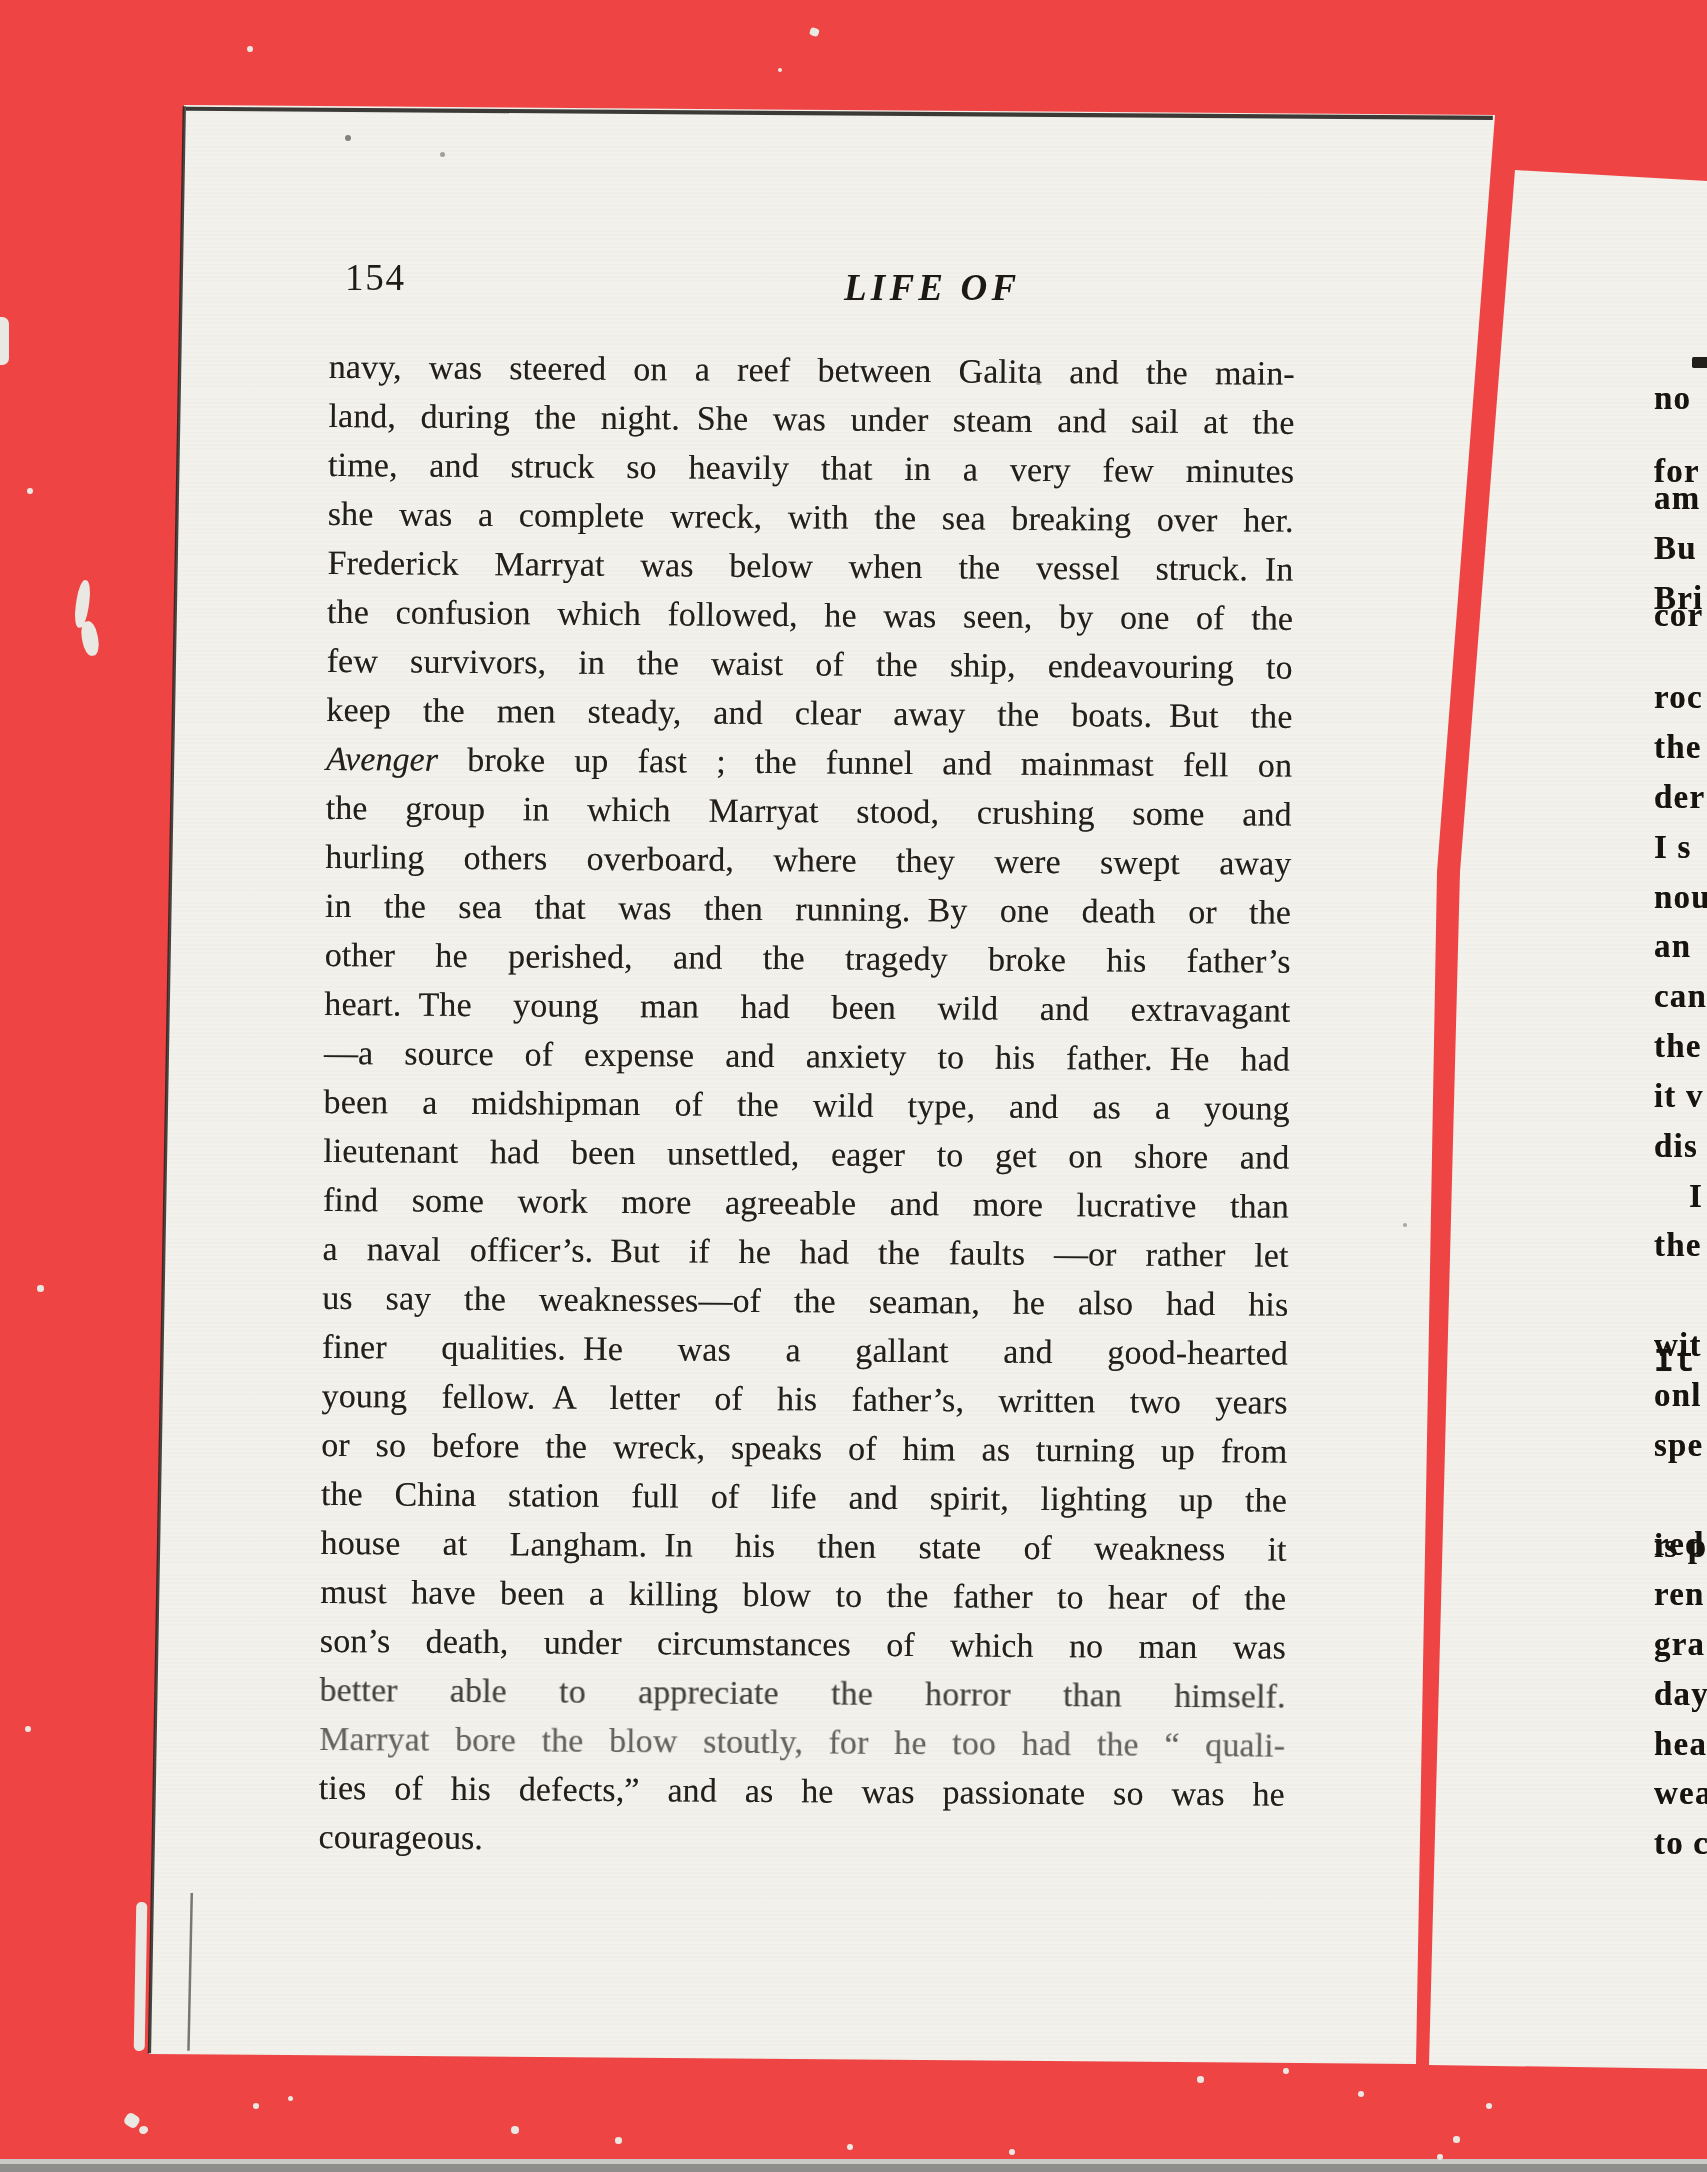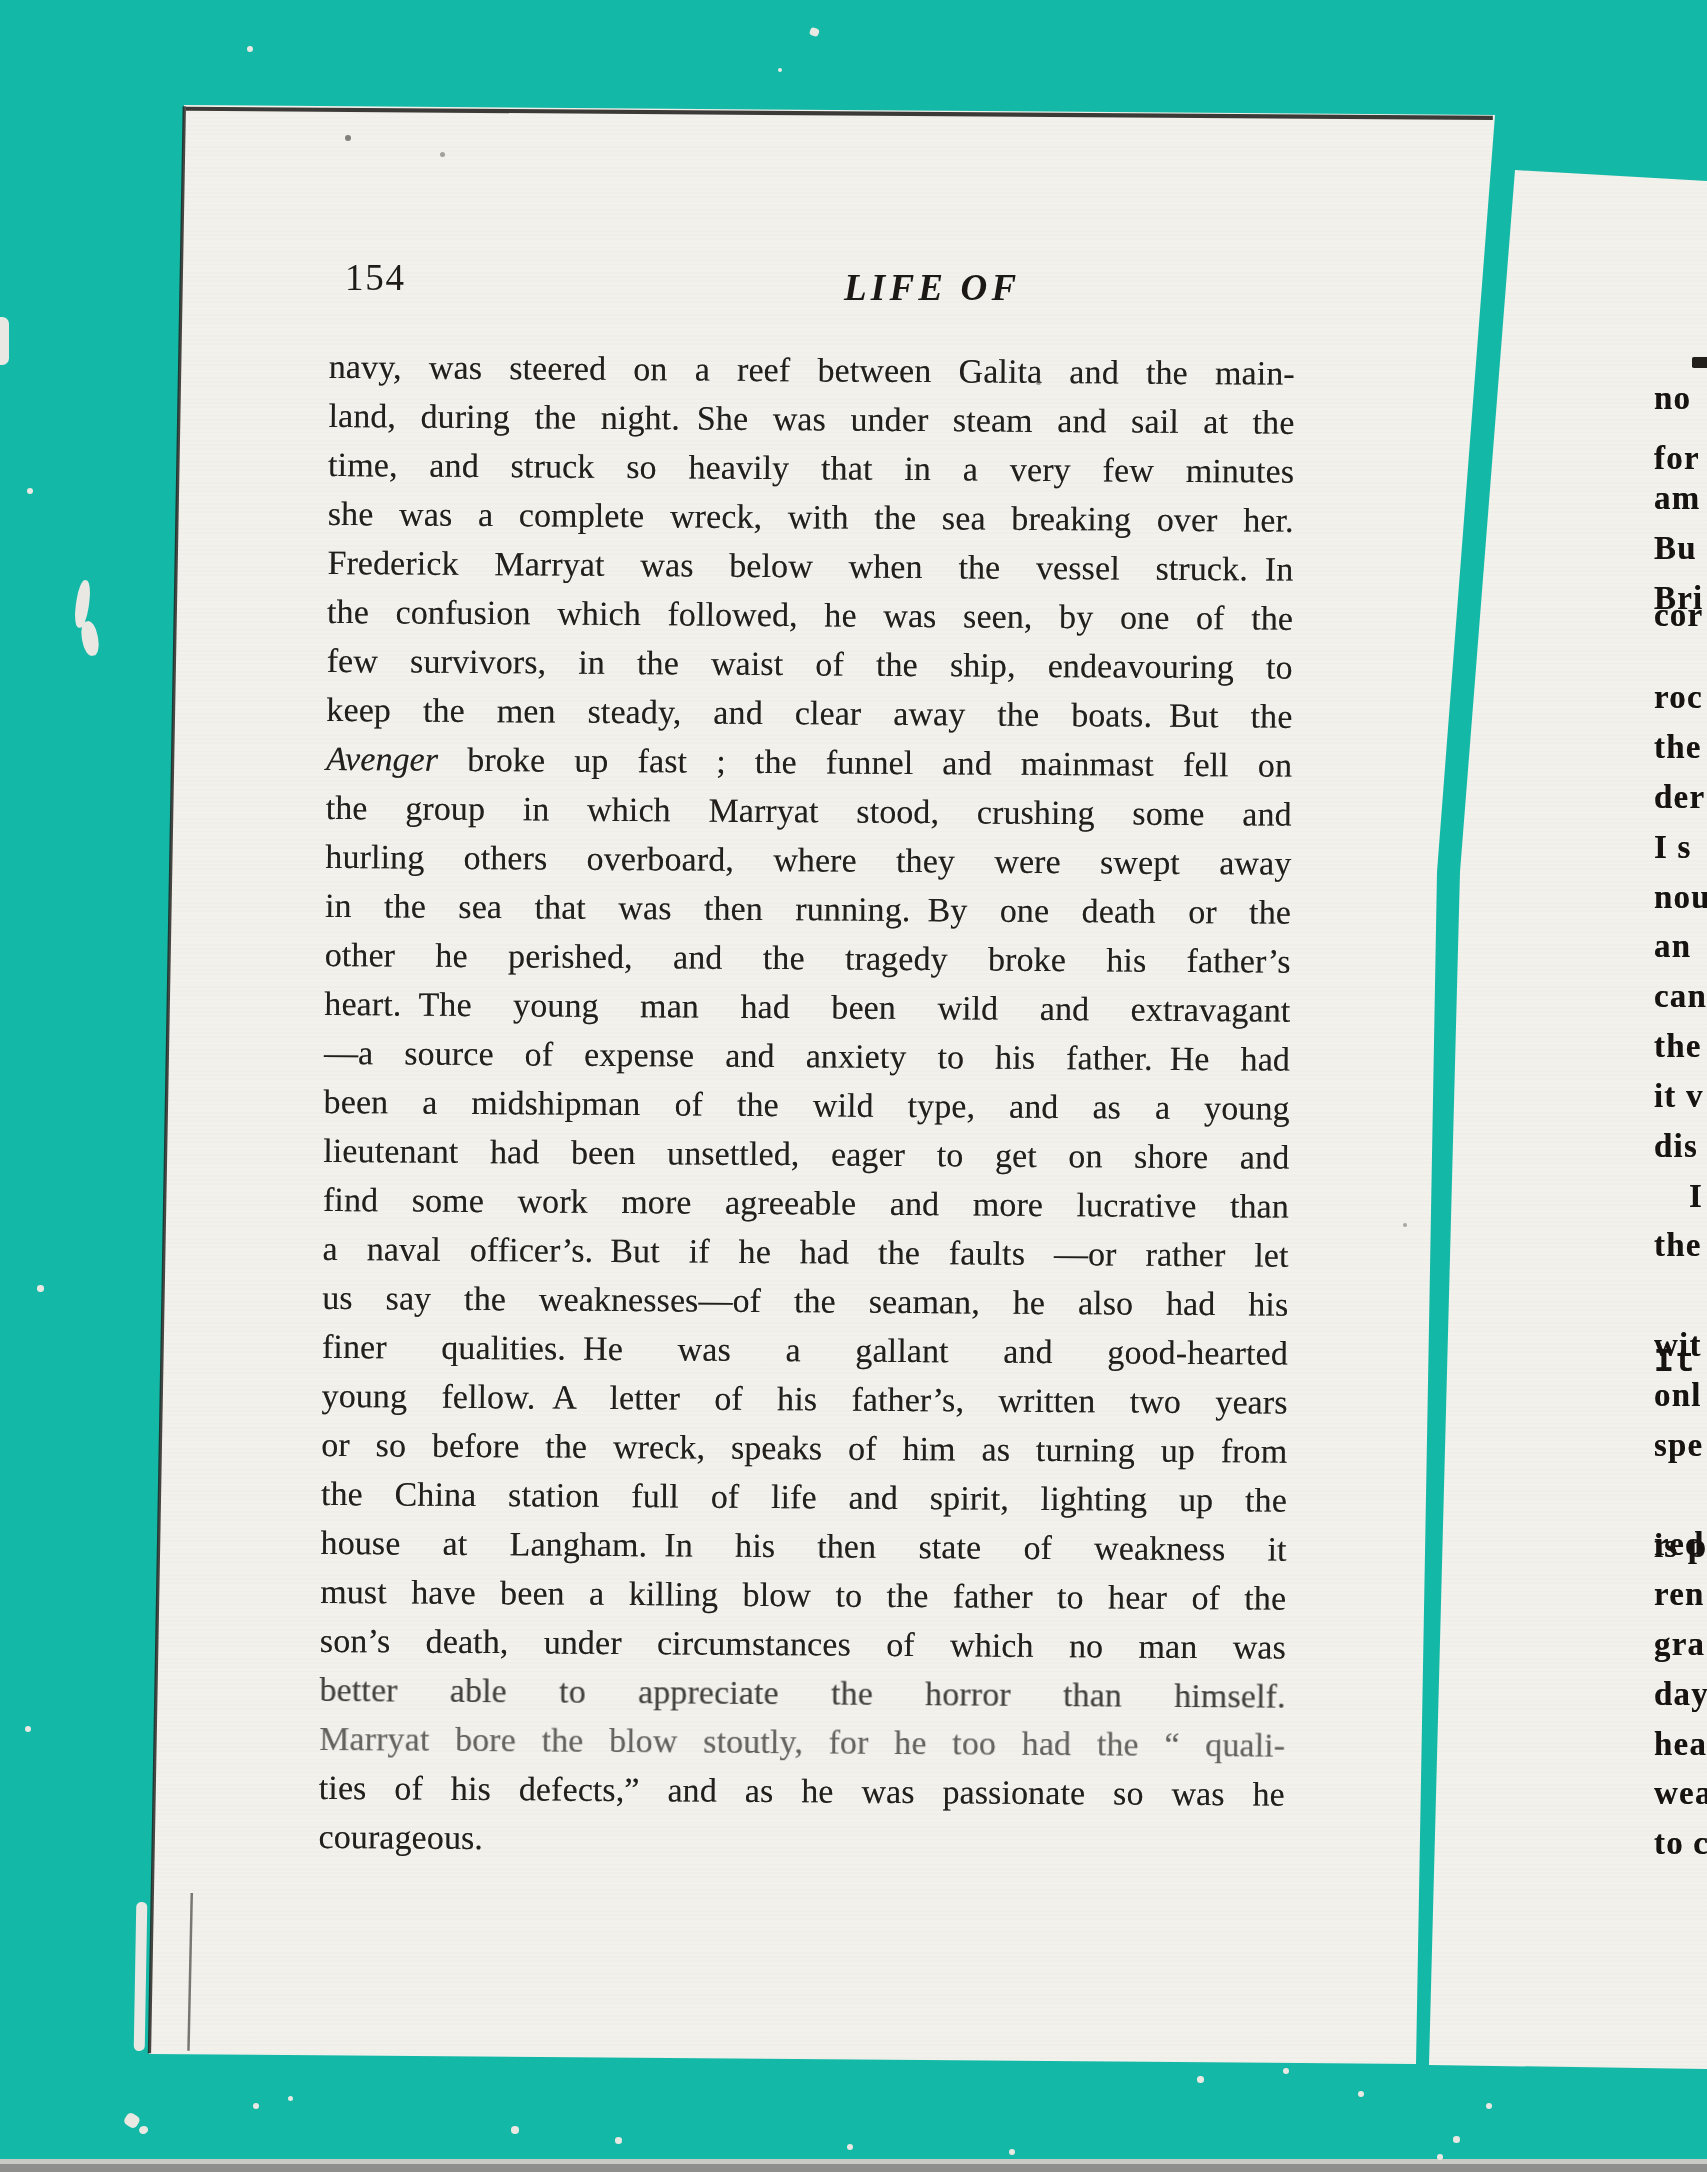--- a/index.html
+++ b/index.html
@@ -1,16 +1,16 @@
 <!DOCTYPE html>
 <html style="font-size:13.3px"><head>
 <meta charset="utf-8">
 <style>
   html,body{margin:0;padding:0;background:#070707;}
-  #scan{position:relative;width:1707px;height:2172px;background:#14b8a6;overflow:hidden;
+  #scan{position:relative;width:1707px;height:2172px;background:#ef4444;overflow:hidden;
         font-family:"Liberation Serif","DejaVu Serif",serif;}
   .page{position:absolute;left:0;top:0;width:1707px;height:2172px;background:#f2f1ec;
         background-image:repeating-linear-gradient(0deg, rgba(60,55,45,0.015) 0 1.7px, rgba(255,255,255,0) 1.7px 4.2px);}
   #page-left{clip-path:polygon(184px 105px,1495px 115px,1437px 872px,1416px 2064px,149px 2054px);}
   #page-right{clip-path:polygon(1515px 170px,1707px 181px,1707px 2069px,1429px 2065px,1460px 872px);}
   .pagenum{position:absolute;left:345px;top:256px;font-size:37px;font-weight:500;color:#1e1b18;letter-spacing:1.7px;}
   .runtitle{position:absolute;left:844px;top:266px;font-size:37px;font-style:italic;font-weight:700;
             color:#1b1815;letter-spacing:4.2px;}
   #body-text{position:absolute;left:329px;top:342px;width:966px;color:#221f1c;
              font-size:34px;line-height:49px;letter-spacing:0.1px;word-spacing:2.1px;
@@ -82,21 +82,21 @@
       <div class="bline"><span>son’s death, under circumstances of which no man was</span></div>
       <div class="bline fade-light"><span>better able to appreciate the horror than himself.</span></div>
       <div class="bline fade-strong"><span>Marryat bore the blow stoutly, for he too had the “ quali-</span></div>
       <div class="bline"><span>ties of his defects,” and as he was passionate so was he</span></div>
       <div class="bline last"><span>courageous.</span></div>
     </div>
 
   <div id="frag-col">
     <div class="stub"></div>
   <div class="frag" style="top: 380px;">no</div>
-      <div class="frag" style="top: 440px;">for</div>
+      <div class="frag" style="top: 453px;">for</div>
       <div class="frag" style="top: 480px;">am</div>
       <div class="frag" style="top: 530px;">Bu</div>
       <div class="frag" style="top: 580px;">Bri</div>
       <div class="frag" style="top: 597px;">cor</div>
       <div class="frag" style="top: 679px;">roc</div>
       <div class="frag" style="top: 729px;">the</div>
       <div class="frag" style="top: 779px;">der</div>
       <div class="frag" style="top: 829px;">I s</div>
       <div class="frag" style="top: 879px;">nou</div>
       <div class="frag" style="top: 928px;">an</div>

